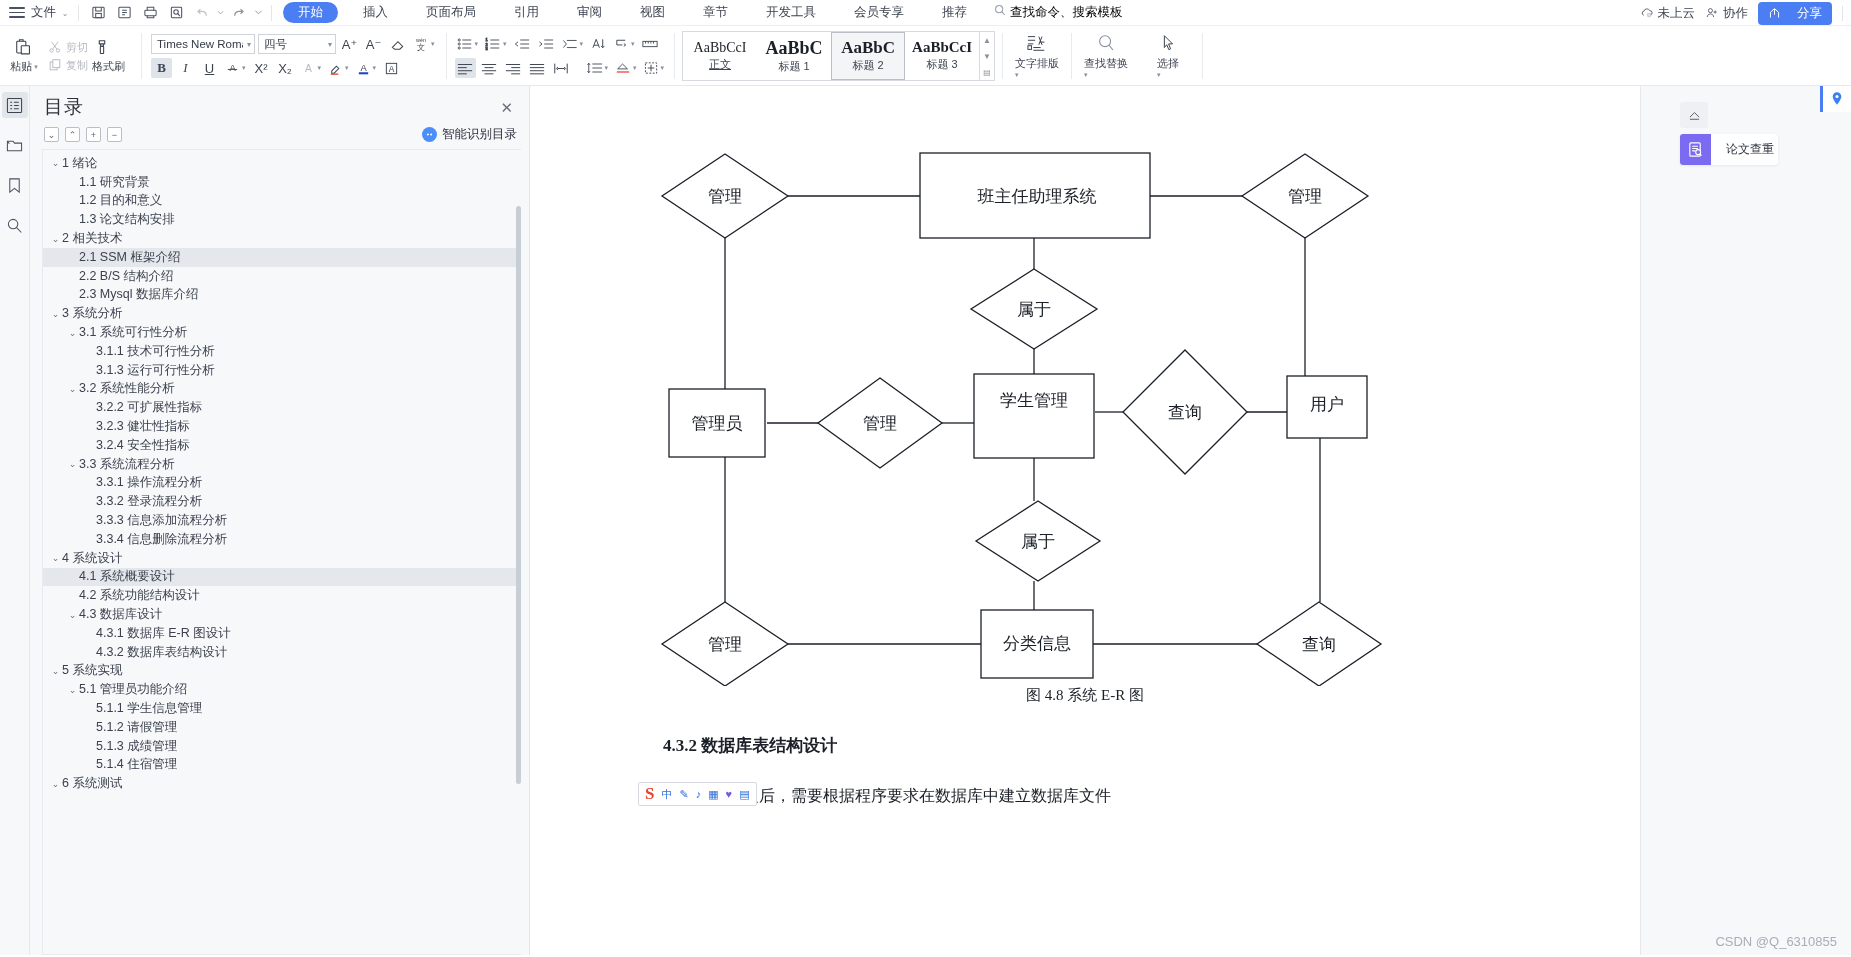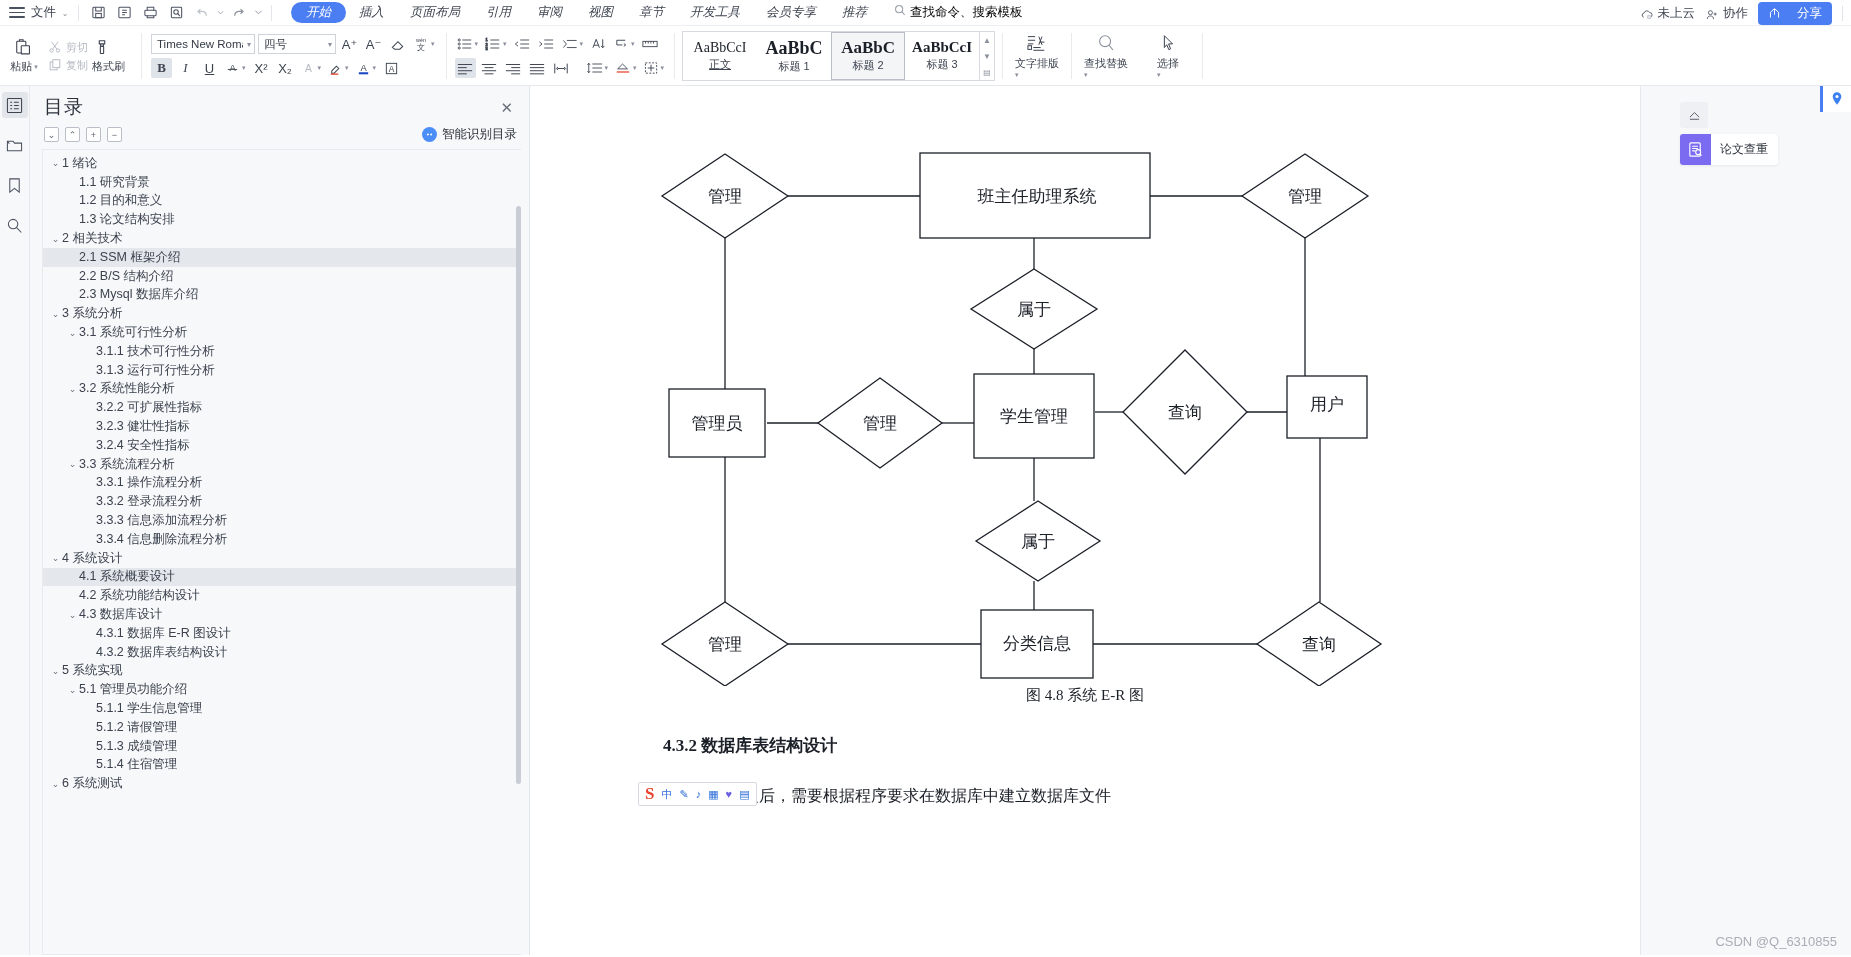--- a/index.html
+++ b/index.html
@@ -34,36 +34,36 @@
     width: 12px; text-align: center; font-size: 8px; color: #8a909c;
     transform: translateY(1px);
   }
   .mb-sep { width: 1px; height: 16px; background: #e3e6ea; margin: 0 7px; }
   .qa-icons { display: flex; align-items: center; gap: 2px; }
   .qa-btn {
     width: 24px; height: 21px; display:flex; align-items:center; justify-content:center;
     border-radius: 3px;
   }
   .qa-btn svg { display:block; }
-  .tab-list { display: flex; align-items: center; gap: 0px; margin-left: 12px; font-style: italic; }
+  .tab-list { display: flex; align-items: center; gap: 12px; margin-left: 4px; }
   .tab {
     font-size: 12.5px; color: #3d4450; padding: 2px 13px; white-space: nowrap;
     border-radius: 11px; line-height: 17px;
   }
   .tab.active { background: #4c7ef3; color: #ffffff; padding: 2px 15px; }
   .mb-search {
     display: flex; align-items: flex-start; gap: 4px; margin-left: 14px;
     font-size: 12.5px; color: #000000; white-space: nowrap;
   }
   .mb-right {
     position: absolute; right: 8px; top: 0; height: 26px;
     display: flex; align-items: center; gap: 10px;
   }
   .mb-right-item {
-    display: flex; align-items: flex-end; gap: 4px;
+    display: flex; align-items: center; gap: 4px;
     font-size: 12.5px; color: #3d4450; white-space: nowrap;
   }
   .mb-share {
     background: #4c7ef3; color: #fff; border-radius: 4px;
     padding: 3px 10px; display:flex; align-items:center; gap:16px;
     font-size: 12.5px;
   }
   .mb-divider-v { width:1px; height:15px; background:#e0e3e8; }
 
   
@@ -250,21 +250,21 @@
   }
   .rp-card {
     position:absolute; left: 39px; top: 48px; width: 98px; height: 31px;
     background:#ffffff; border-radius:3px; display:flex; align-items:center;
     box-shadow: 0 1px 3px rgba(0,0,0,0.07);
   }
   .rp-card-icon {
     width: 31px; height: 31px; background:#7b6bf0; border-radius:3px 0 0 3px;
     display:flex; align-items:center; justify-content:center; color:#fff;
   }
-  .rp-card-label { font-size: 12px; color:#2c323c; padding-left: 9px; white-space:nowrap; }
+  .rp-card-label { font-size: 12px; color:#2c323c; padding-left: 15px; white-space:nowrap; }
 
   .watermark {
     position:absolute; right: 14px; bottom: 6px; font-size: 13px; color:#a8adb6;
     font-family:"Liberation Sans", sans-serif;
   }
 </style>
 </head>
 <body>
 
 <div class="menubar">
@@ -892,21 +892,21 @@
             <polygon points="350,292 412,337 350,382 288,337"></polygon>
             <polygon points="655,264 717,326 655,388 593,326"></polygon>
             <polygon points="508,415 570,455 508,495 446,455"></polygon>
             <polygon points="195,516 258,558 195,600 132,558"></polygon>
             <polygon points="789,516 851,558 789,600 727,558"></polygon>
           </g>
         </svg>
 
         <div class="er-label" style="left:507px; top:110px;">班主任助理系统</div>
         <div class="er-label" style="left:187px; top:337px;">管理员</div>
-        <div class="er-label" style="left:504px; top:330px;">学生管理</div>
+        <div class="er-label" style="left:504px; top:314px;">学生管理</div>
         <div class="er-label" style="left:797px; top:318px;">用户</div>
         <div class="er-label" style="left:507px; top:557px;">分类信息</div>
 
         <div class="er-label" style="left:195px; top:110px;">管理</div>
         <div class="er-label" style="left:775px; top:110px;">管理</div>
         <div class="er-label" style="left:504px; top:223px;">属于</div>
         <div class="er-label" style="left:350px; top:337px;">管理</div>
         <div class="er-label" style="left:655px; top:326px;">查询</div>
         <div class="er-label" style="left:508px; top:455px;">属于</div>
         <div class="er-label" style="left:195px; top:558px;">管理</div>

